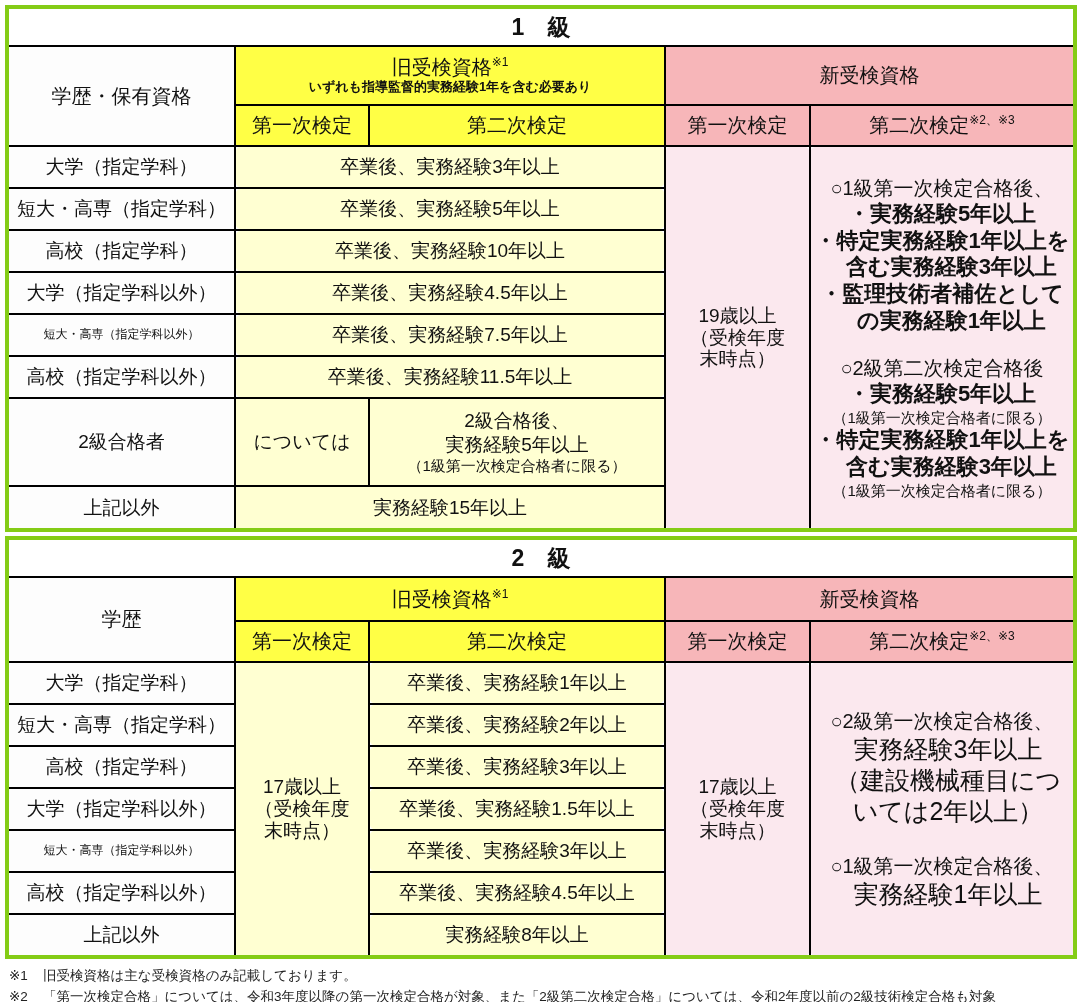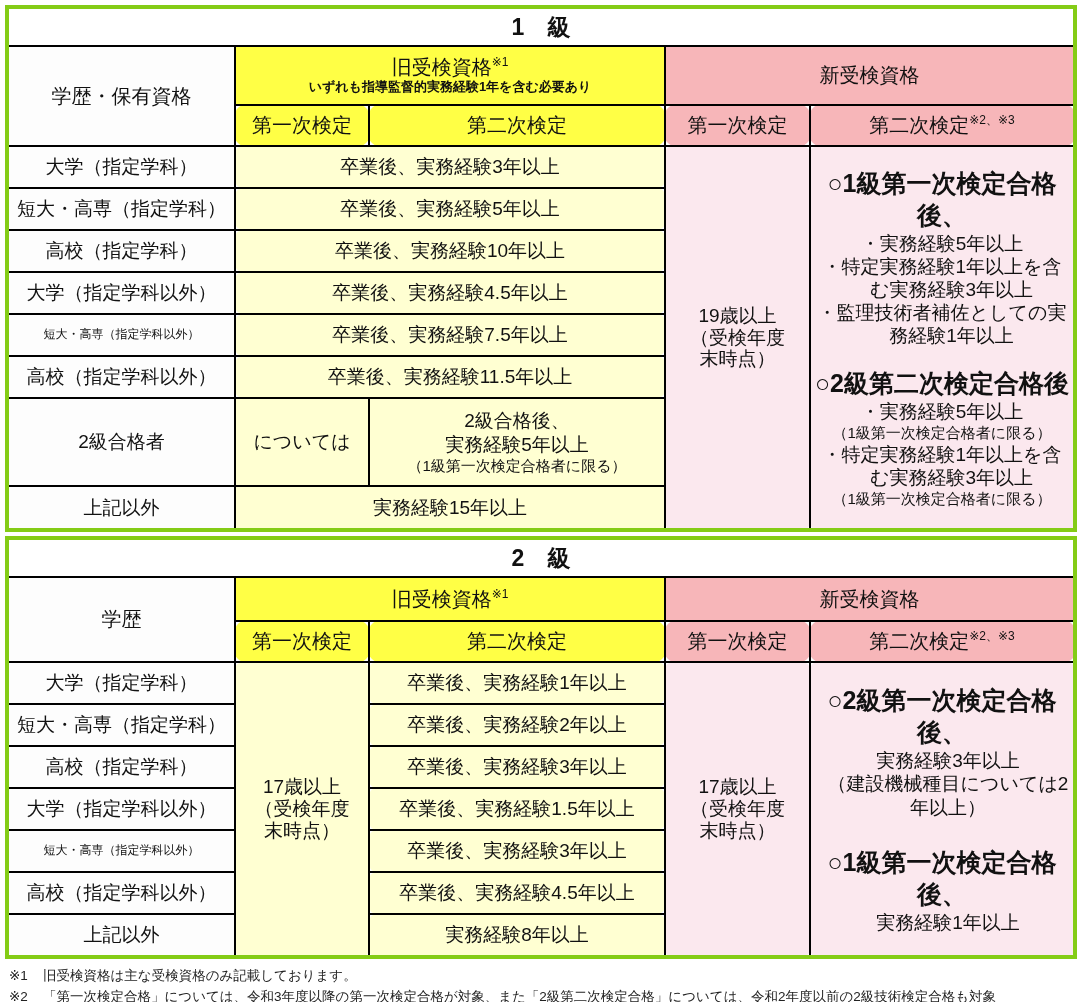--- a/index.html
+++ b/index.html
@@ -22,43 +22,43 @@
     border:2px solid #000;
     text-align:center;
     vertical-align:middle;
     padding:1px 2px;
     overflow:hidden;
     line-height:1.15;
   }
   tr.r-title td{height:34px;}
   tr.r-h1  td{height:55px;}
   tr.r-h1b td{height:40px;}
-  tr.r-h2  td{height:37px;border-radius:10px;}
+  tr.r-h2  td{height:37px;}
   tr.r-body td{height:38px;border-radius:8px;}
   tr.r-nikyu td{height:84px;}
   tr.r-other td{height:39px;}
 
   .title-cell{font-size:23px;font-weight:bold;background:#fff;}
   .corner-cell{background:var(--label-bg);font-size:20px;}
   .yhead{background:var(--header-yellow);font-size:20px;margin-left:48px;}
   .phead{background:var(--header-pink);font-size:20px;}
   .ybody{background:var(--body-yellow);font-size:19px;}
   .pbody{background:var(--body-pink);font-size:19px;}
   .label-cell{background:var(--label-bg);font-size:19px;}
   .label-sm{font-size:12px;}
   sup.note-sup{font-size:12px;vertical-align:super;line-height:0;}
   .hdr-sub{font-size:13px;margin-top:1px;font-weight:bold;}
   .prewrap{white-space:pre-line;}
   .cell-note{font-size:15px;line-height:1.2;}
   .nikyu-line{font-size:19px;line-height:1.25;}
 
   .bullets{text-align:left;padding:6px 4px 6px 8px;}
-  .btitle{font-weight:bold;font-size:25px;line-height:1.3;}
-  .bitem{font-size:19px;line-height:1.22;padding-left:19px;text-indent:-19px;}
-  .bitem-flat{font-size:19px;line-height:1.25;padding-left:12px;}
+  .btitle{font-weight:normal;font-size:20px;line-height:1.3;}
+  .bitem{font-size:22px;line-height:1.22;padding-left:19px;text-indent:-19px;font-weight:bold;}
+  .bitem-flat{font-size:25px;line-height:1.25;padding-left:12px;}
   .bnote{font-size:15px;line-height:1.3;}
   .bgap{height:20px;}
   .bgap-lg{height:26px;}
 
   .tbl-gap{height:4px;}
 
   .footnotes{padding:7px 2px 0 4px;}
   .fn-line{display:flex;font-size:13.5px;line-height:1.55;color:#222;}
   .fn-mark{width:34px;flex:0 0 34px;}
   .fn-text{flex:1;}

